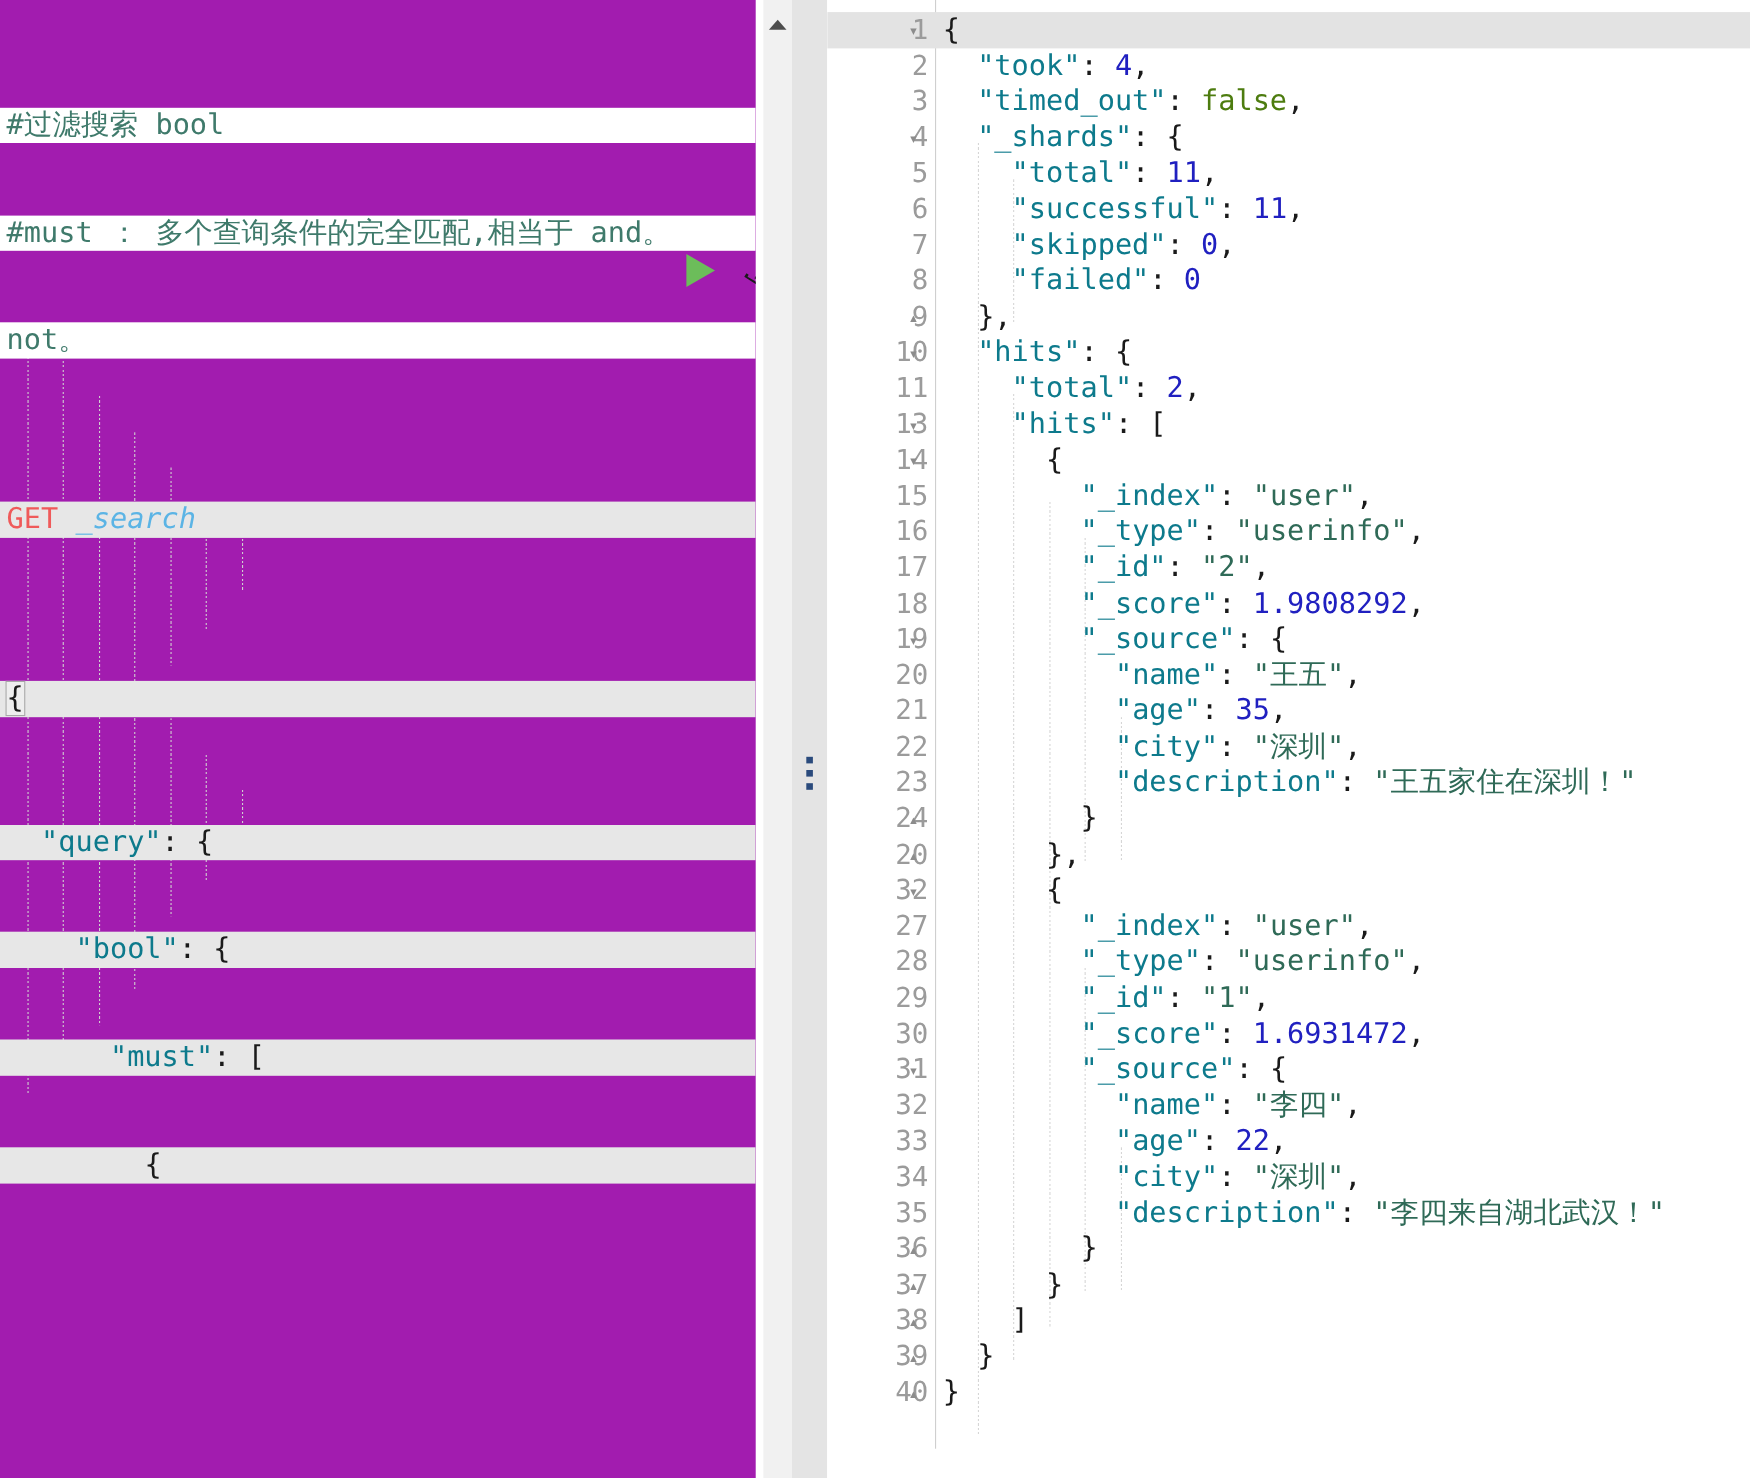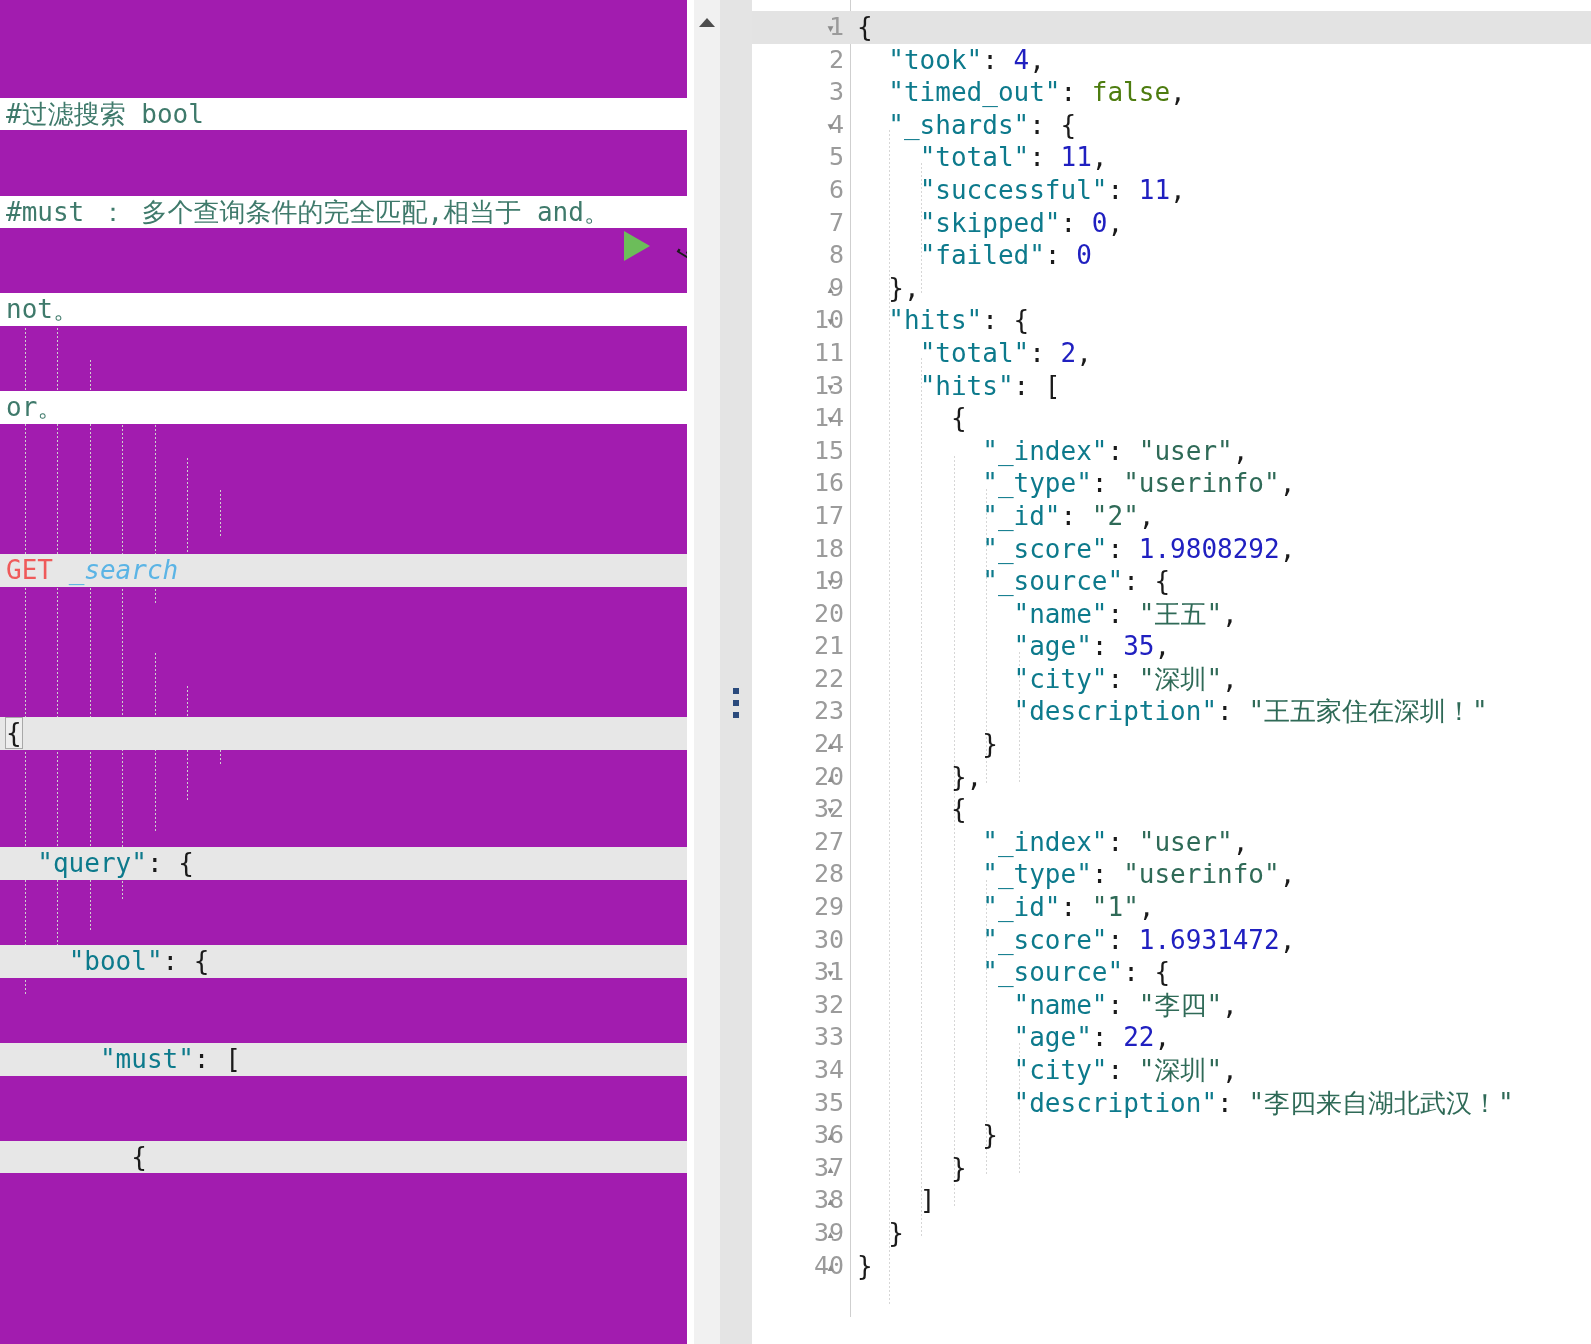--- a/index.html
+++ b/index.html
@@ -199,21 +199,20 @@
     <div class="guide" style="left:220px; top:490px; height:48px;"></div>
     <div class="guide" style="left:155px; top:653px; height:180px;"></div>
     <div class="guide" style="left:187px; top:686px; height:114px;"></div>
     <div class="guide" style="left:220px; top:718px; height:48px;"></div>
 
     <div class="editor-lines">
       
       <div class="ln comment"><span>#过滤搜索 bool</span></div>
       <div class="ln comment"><span>#must ： 多个查询条件的完全匹配,相当于 and。</span></div>
       <div class="ln comment"><span>not。</span></div>
-      <div class="ln comment"><span>or。</span></div>
 
       
       <div class="ln req"><span class="tok-method">GET</span> <span class="tok-url">_search</span></div>
 
       
       <div class="ln req"><span class="brace-box tok-punct">{</span></div>
 
       <div class="ln req"><span class="tok-punct"> </span><span class="tok-punct"> </span><span class="tok-key">"query"</span><span class="tok-punct">:</span><span class="tok-punct"> </span><span class="tok-punct">{</span></div>
       <div class="ln req"><span class="tok-punct"> </span><span class="tok-punct"> </span><span class="tok-punct"> </span><span class="tok-punct"> </span><span class="tok-key">"bool"</span><span class="tok-punct">:</span><span class="tok-punct"> </span><span class="tok-punct">{</span></div>
       <div class="ln req"><span class="tok-punct"> </span><span class="tok-punct"> </span><span class="tok-punct"> </span><span class="tok-punct"> </span><span class="tok-punct"> </span><span class="tok-punct"> </span><span class="tok-key">"must"</span><span class="tok-punct">:</span><span class="tok-punct"> </span><span class="tok-punct">[</span></div>

